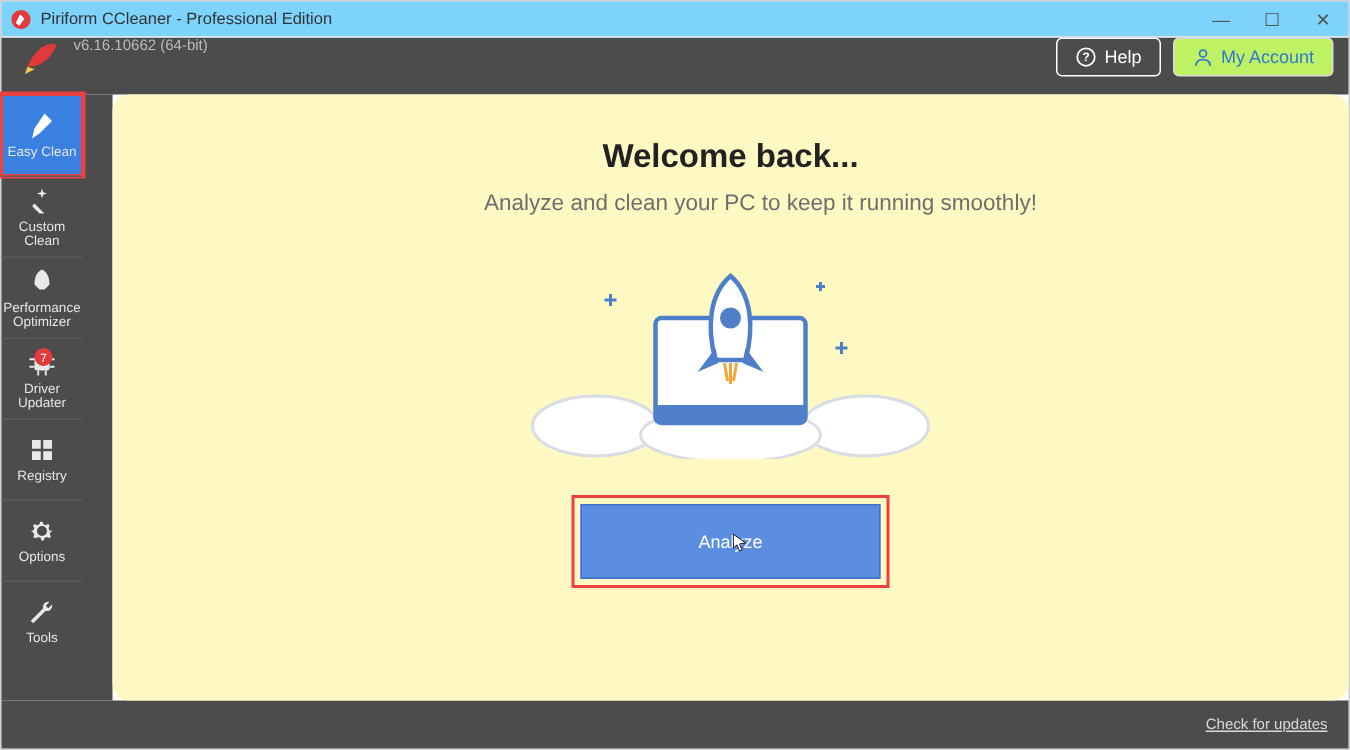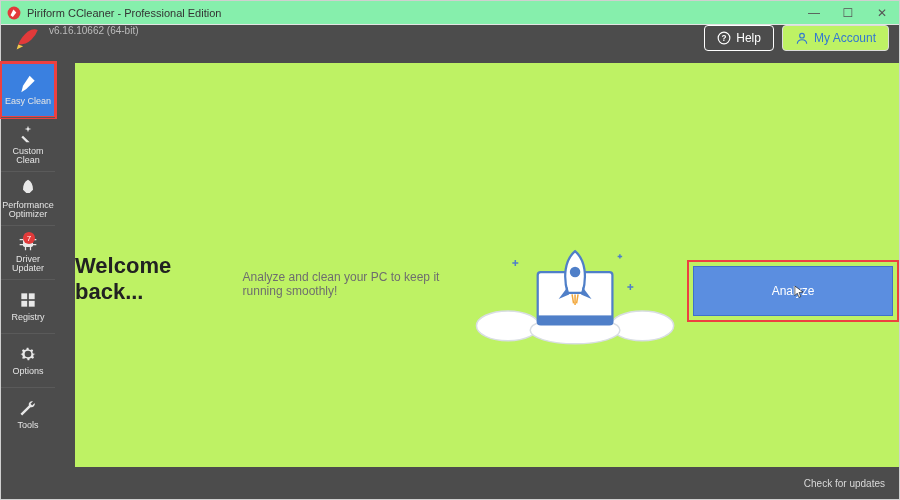--- a/index.html
+++ b/index.html
@@ -1,19 +1,19 @@
 <!DOCTYPE html>
 <html><head>
   <meta charset="utf-8">
   <style>
     * { margin:0; padding:0; box-sizing:border-box; font-family:"Segoe UI",Arial,sans-serif; }
     body { background:#fff; display:flex; justify-content:center; align-items:flex-start; }
     .window { width:900px; height:500px; border:1px solid #d0d0d0; background:#fff; display:flex; flex-direction:column; box-shadow:0 0 2px rgba(0,0,0,0.08); }
     
-    .titlebar { height:24px; display:flex; align-items:center; padding-left:6px; background:#86efac; border-bottom:1px solid #e4e4e4; position:relative; }
+    .titlebar { height:24px; display:flex; align-items:center; padding-left:6px; background:#7dd3fc; border-bottom:1px solid #e4e4e4; position:relative; }
     .titlebar .logo { width:14px;height:14px;margin-right:6px; }
     .titlebar .title { font-size:11px; color:#333; }
     .titlebar .controls { margin-left:auto; display:flex; }
     .titlebar .controls div { width:34px; height:22px; display:flex; align-items:center; justify-content:center; font-size:12px; color:#555; }
     
     .header { height:38px; background:#4c4c4c; display:flex; align-items:flex-start; padding:0 10px 0 14px; }
     .header .brand { display:flex; align-items:center; }
     .header .brand svg { width:26px; height:26px; }
     .header .version { color:#bbb; font-size:10px; margin-left:8px; }
     .header .spacer { flex:1; }
@@ -26,33 +26,33 @@
     .sidebar { width:74px; background:#4c4c4c; display:flex; flex-direction:column; }
     .sbitem { width:54px; height:54px; display:flex; flex-direction:column; align-items:center; justify-content:center; color:#e5e5e5; gap:3px; cursor:pointer; position:relative; }
     .sbitem:not(:first-child){ border-top:1px solid #5a5a5a;}
     .sbitem.active { background:#3a80e0; }
     .sbitem .lbl { font-size:9px; text-align:center; line-height:1.05; }
     .sbitem svg { width:20px; height:20px; fill:#e8e8e8; }
     .sbitem.active svg{ fill:#fff; }
     .hl-red{ outline:3px solid #ed4040; outline-offset:-1px;}
     .badge{position:absolute; top:6px; right:20px; background:#e23a3a;color:#fff;border-radius:50%;width:12px;height:12px;font-size:8px;display:flex;align-items:center;justify-content:center;}
     
-    .main { flex:1; background:#bef264; display:flex; flex-direction:row; align-items:center; padding-top:28px; position:relative; }
+    .main { flex:1; background:#fef9c3; display:flex; flex-direction:column; align-items:center; padding-top:28px; position:relative;border-radius:11px; }
     .main h1 { font-size:22px; font-weight:700; color:#222; }
-    .main .sub { margin-top:10px; color:#6e6e6e; font-size:12px;margin-left:40px; }
+    .main .sub { margin-top:10px; color:#6e6e6e; font-size:15px;margin-left:40px; }
     .illus { margin-top:22px; }
     .analyze-wrap{ margin-top:24px; padding:4px; border:2px solid #ed4040; }
     .analyze-btn{ width:200px; height:50px; background:#5b8ee0; color:#fff; border:1px solid #3f71c9; display:flex; align-items:center; justify-content:center; font-size:12px; cursor:pointer; }
     .cursor{ position:relative; }
     .cursor svg{position:absolute; left:98px; top:18px; width:14px;height:14px;}
     
     .statusbar{ height:32px; background:#4c4c4c; display:flex; align-items:center; padding:0 14px; color:#bfbfbf; font-size:9px; }
     .statusbar .sys{ display:flex; flex-direction:column; line-height:1.15;}
     .statusbar .spacer{flex:1;}
-    .statusbar a{ color:#d9d9d9; font-size:10px; cursor:pointer;}
+    .statusbar a{ color:#d9d9d9; text-decoration:underline; font-size:10px; cursor:pointer;}
   </style>
 </head>
 <body>
 
 <div class="window">
 
   <div class="titlebar">
     <svg class="logo" viewBox="0 0 24 24">
         <circle cx="12" cy="12" r="11" fill="#e23a3a"></circle>
         <path d="M6 16 L11 6 L16 11 L10 19 Z" fill="#fff"></path>

